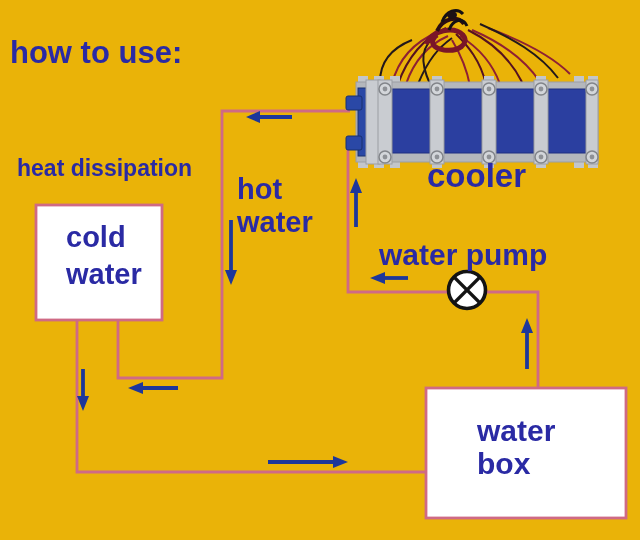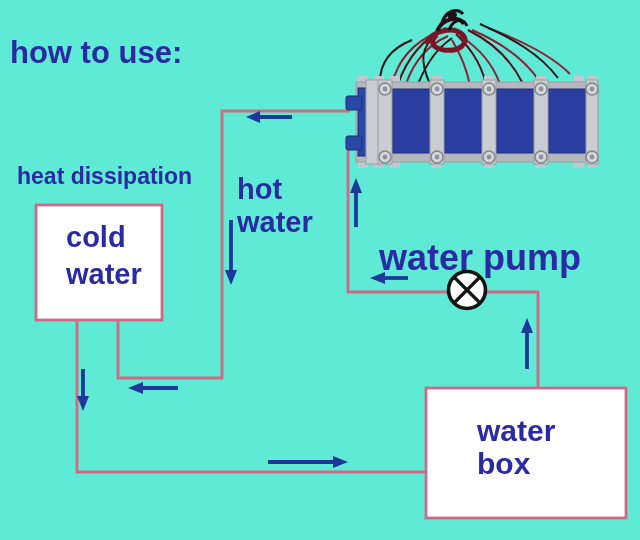--- a/index.html
+++ b/index.html
@@ -7,34 +7,34 @@
     --pipe:#cf6a85;
     --arrow:#1d379b;
     --pump-stroke:#131313;
     --cooler-module:#2b3fa0;
     --cooler-frame:#b4b7bc;
     --wire-red:#8e2034;
     --wire-dark:#2a0d12;
   }
   html,body{margin:0;padding:0;background:#ffffff;}
   .stage{
-    position:relative;width:640px;height:540px;background:#5eead4;
+    position:relative;width:640px;height:540px;background:#eab308;
     font-family:"Liberation Sans",sans-serif;overflow:hidden;
   }
   .stage svg{position:absolute;left:0;top:0;}
   .label{
     position:absolute;color:var(--label-text);font-weight:bold;
     white-space:pre-line;line-height:1.12;letter-spacing:0px;
   }
   .lbl-title{left:10px;top:36px;font-size:31px;}
-  .lbl-heat{left:17px;top:164px;font-size:23px;text-align:center;}
+  .lbl-heat{left:17px;top:156px;font-size:23px;text-align:center;}
   .lbl-cold{left:56px;top:219px;font-size:29px;line-height:1.26;margin-left:10px;}
   .lbl-hot{left:237px;top:125px;font-size:29px;line-height:1.14;margin-top:48px;}
   .lbl-cooler{left:427px;top:158px;font-size:33px;}
-  .lbl-pump{left:379px;top:238px;font-size:36px;text-align:center;}
+  .lbl-pump{left:379px;top:238px;font-size:30px;text-align:center;}
   .lbl-box{left:477px;top:414px;font-size:30px;line-height:1.1;}
 
   .pipe{fill:none;stroke:var(--pipe);stroke-width:2.8;}
   .diag-box{fill:#ffffff;stroke:var(--pipe);stroke-width:2.8;}
   .arrow-line{stroke:var(--arrow);stroke-width:3.8;fill:none;}
   .arrow-head{fill:var(--arrow);stroke:none;}
   .pump-circ{fill:#ffffff;stroke:var(--pump-stroke);stroke-width:3.6;}
   .pump-x{stroke:var(--pump-stroke);stroke-width:3.2;fill:none;}
   .wire-r{fill:none;stroke:var(--wire-red);stroke-width:2;}
   .wire-d{fill:none;stroke:#551120;stroke-width:2;}
@@ -190,16 +190,17 @@
       </g>
     </g>
   </svg>
 
   <div class="label lbl-title">how to use:</div>
   <div class="label lbl-heat">heat dissipation</div>
   <div class="label lbl-cold">cold
 water</div>
   <div class="label lbl-hot">hot
 water</div>
+  <div class="label lbl-cooler">cooler</div>
   <div class="label lbl-pump">water pump</div>
   <div class="label lbl-box">water
 box</div>
 </div>
 
 </body></html>

